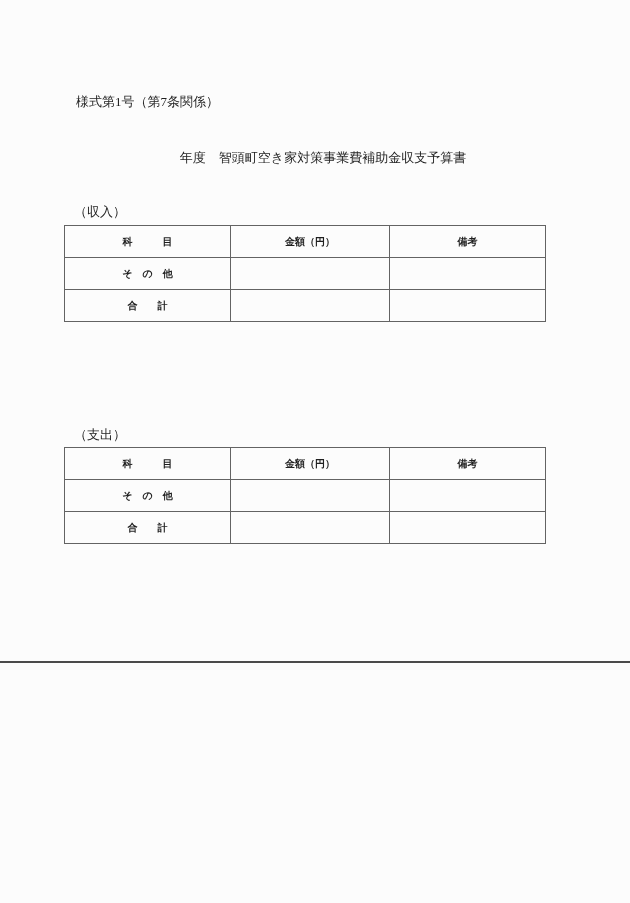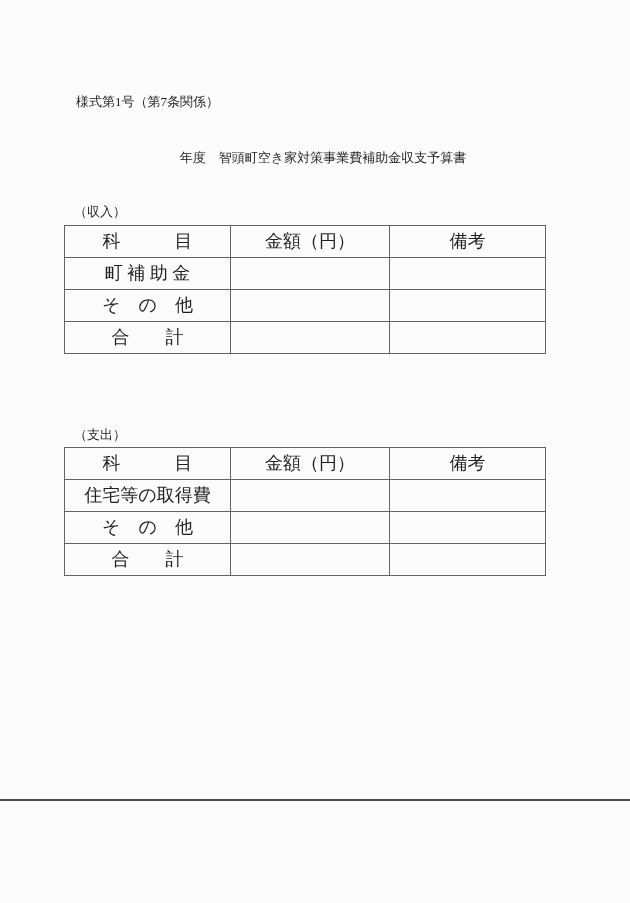--- a/index.html
+++ b/index.html
@@ -3,21 +3,21 @@
 <meta charset="utf-8">
 <style>
   html, body {
     margin: 0;
     padding: 0;
     background: #fcfcfc;
   }
   .page {
     position: relative;
     width: 630px;
-    height: 801px;
+    height: 663px;
     background: #fcfcfc;
     overflow: hidden;
     font-family: "Liberation Serif", "DejaVu Serif", serif;
     color: #1f1f1f;
     font-size: 13px;
     line-height: 1.2;
   }
   .form-number {
     position: absolute;
     left: 76px;
@@ -52,22 +52,22 @@
   .income-table  { top: 225px; }
   .expense-table { top: 447px; }
 
   .budget-table col.col-item   { width: 166px; }
   .budget-table col.col-amount { width: 159px; }
   .budget-table col.col-note   { width: 156px; }
 
   .budget-table th,
   .budget-table td {
     border: 1px solid #636363;
-    font-weight: normal;
-    font-size: 18px;
+    font-weight: bold;
+    font-size: 10px;
     text-align: center;
     vertical-align: middle;
     padding: 0;
     height: 31px;
     white-space: pre;
     overflow: hidden;
   }
   .budget-table tr { height: 32px; }
 
   .bottom-edge {
@@ -96,25 +96,20 @@
         <col class="col-amount">
         <col class="col-note">
     </colgroup>
     <tbody>
       <tr>
         <th>科　　　目</th>
         <th>金額（円）</th>
         <th>備考</th>
       </tr>
       <tr>
-        <td>町 補 助 金</td>
-        <td></td>
-        <td></td>
-      </tr>
-      <tr>
         <td>そ　の　他</td>
         <td></td>
         <td></td>
       </tr>
       <tr>
         <td>合　　計</td>
         <td></td>
         <td></td>
       </tr>
     </tbody>
@@ -128,25 +123,20 @@
         <col class="col-amount">
         <col class="col-note">
     </colgroup>
     <tbody>
       <tr>
         <th>科　　　目</th>
         <th>金額（円）</th>
         <th>備考</th>
       </tr>
       <tr>
-        <td>住宅等の取得費</td>
-        <td></td>
-        <td></td>
-      </tr>
-      <tr>
         <td>そ　の　他</td>
         <td></td>
         <td></td>
       </tr>
       <tr>
         <td>合　　計</td>
         <td></td>
         <td></td>
       </tr>
     </tbody>

